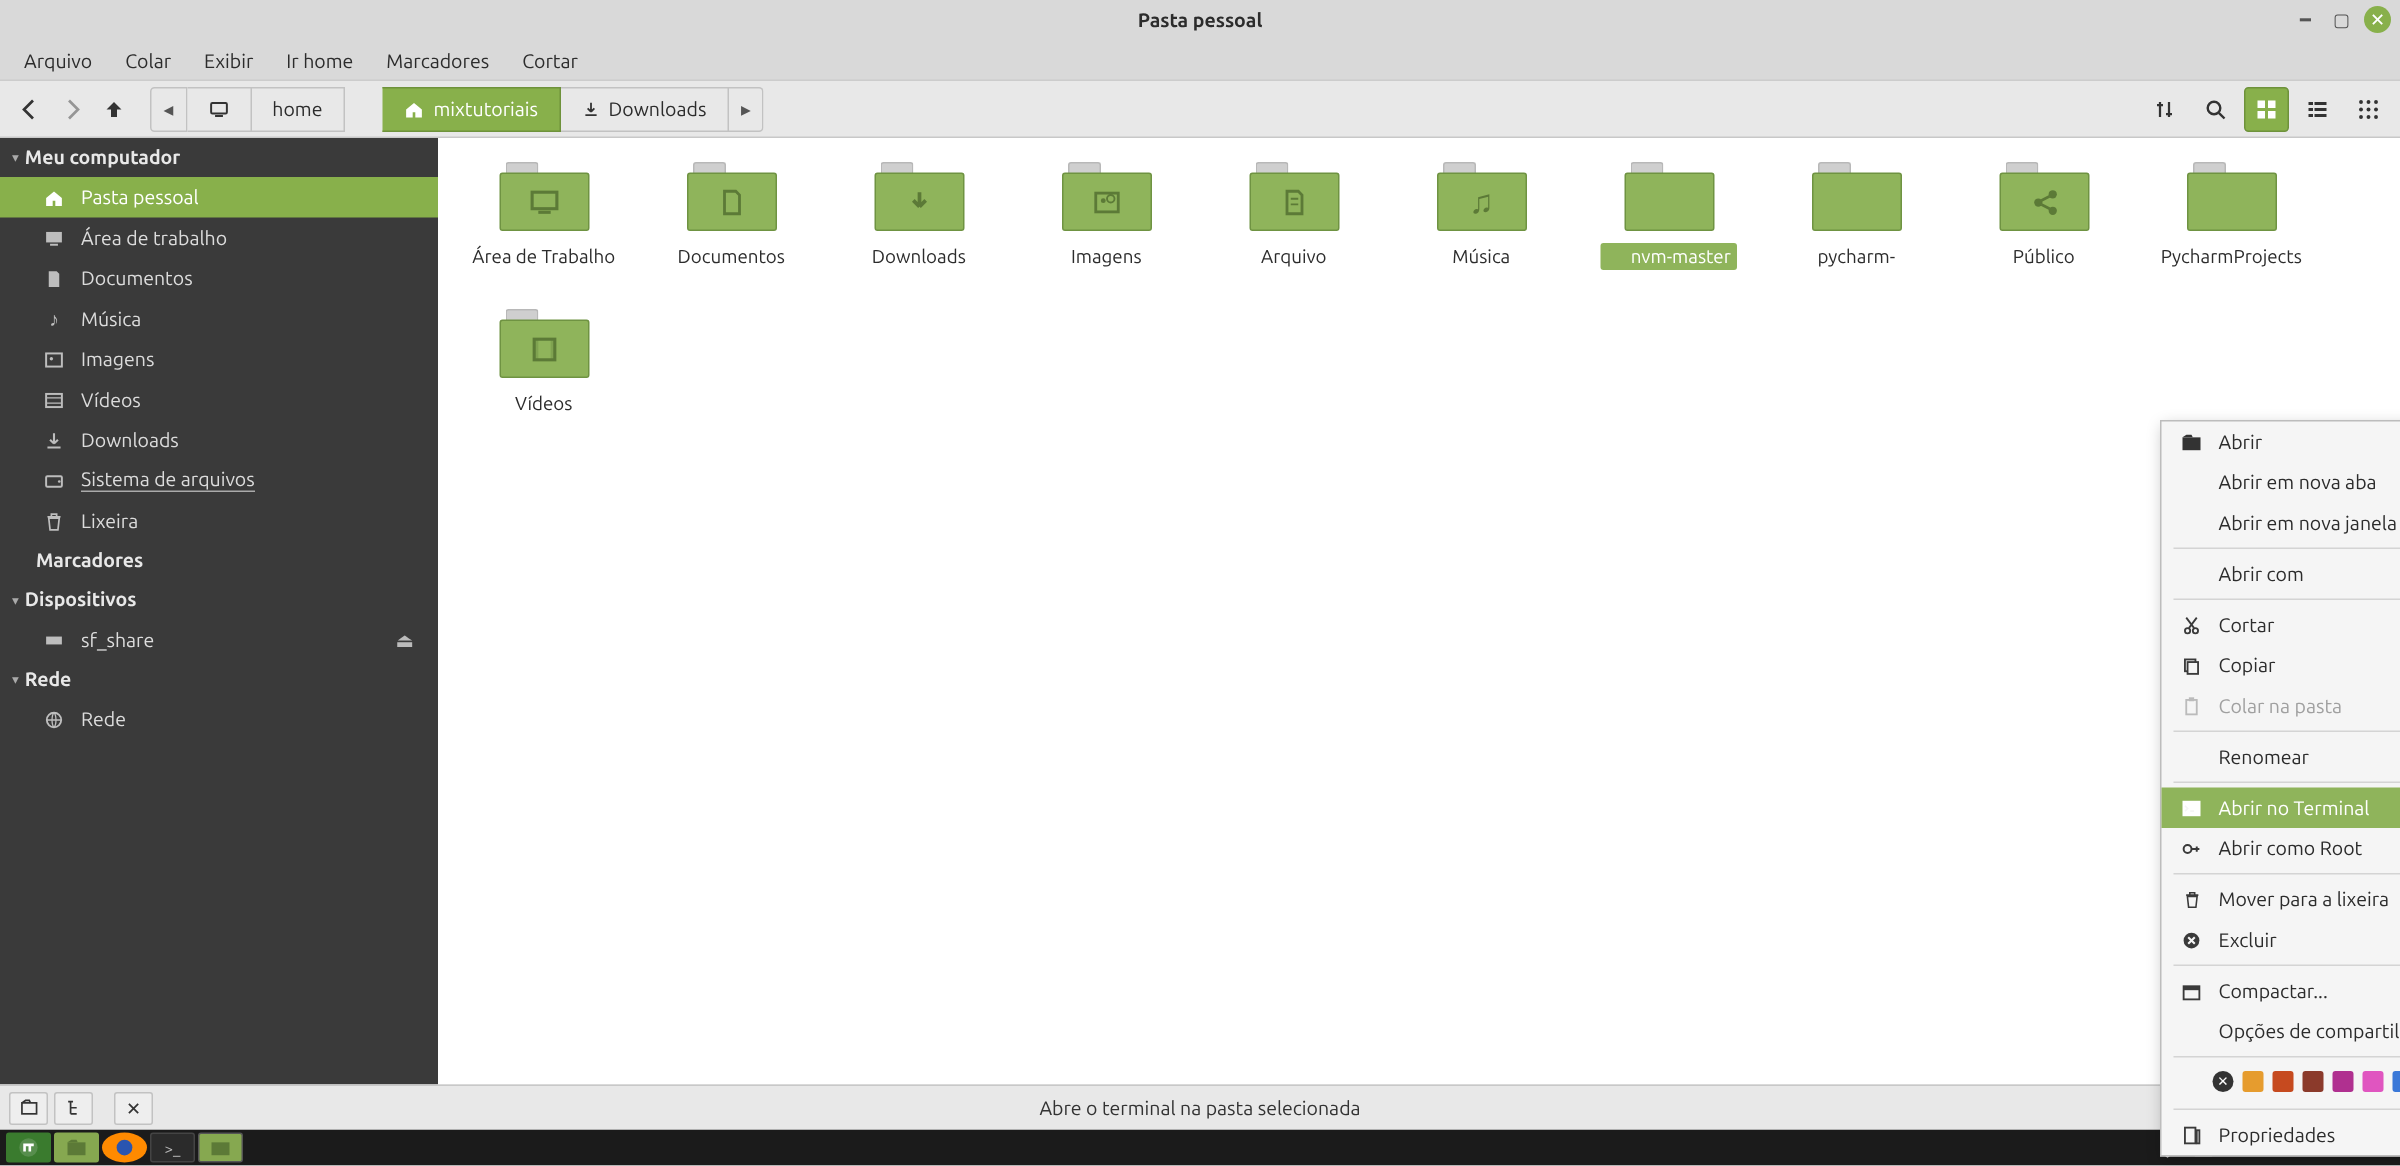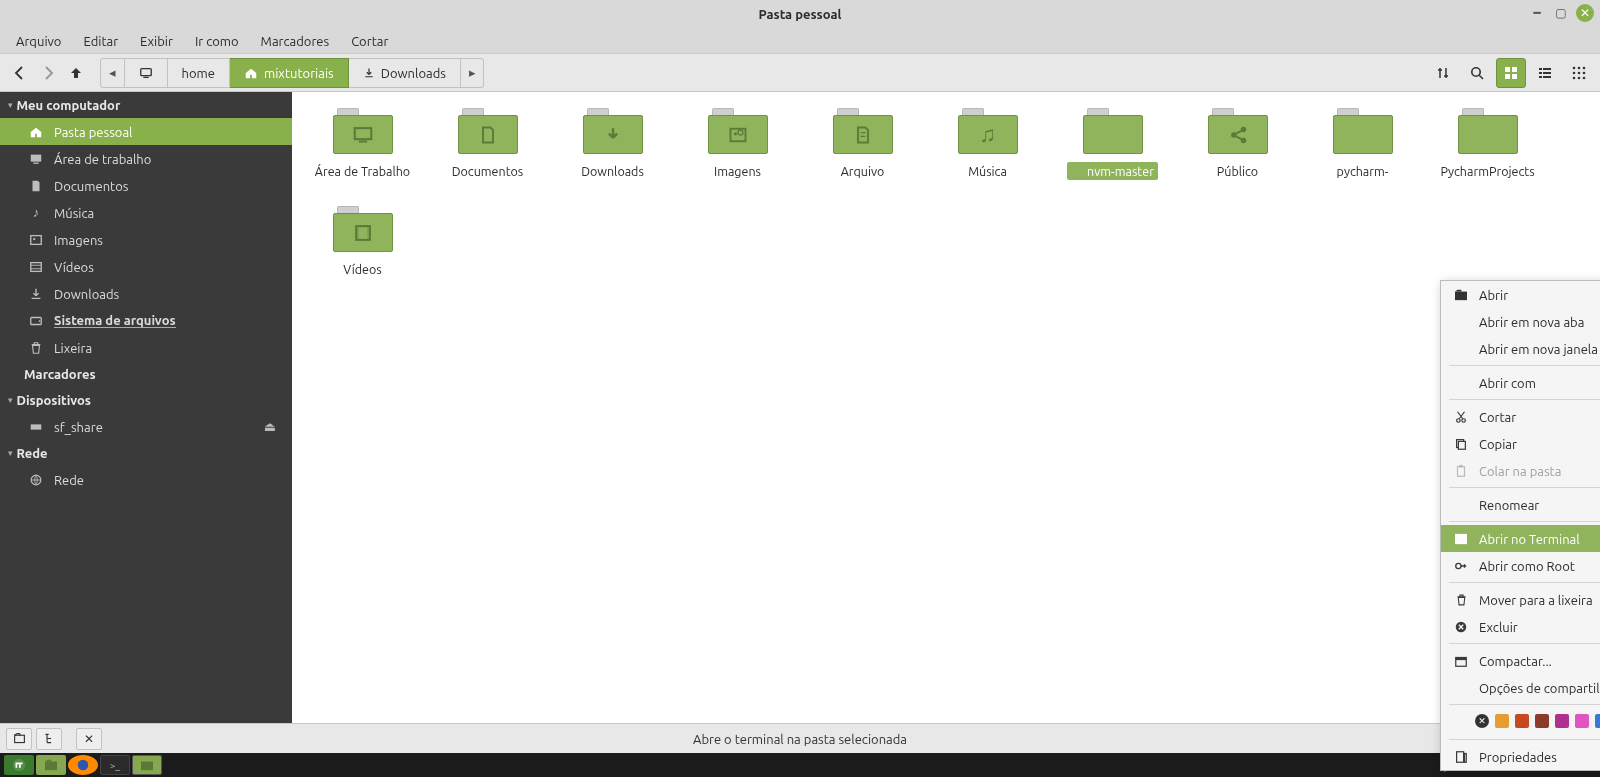--- a/index.html
+++ b/index.html
@@ -15,40 +15,40 @@
   .menubar .mitem{padding:3px 10px;cursor:pointer;}
   
   .toolbar{height:38px;background:#e8e8e8;border-bottom:1px solid #c8c8c8;display:flex;align-items:center;padding:0 6px;}
   .tb-ic{width:28px;height:28px;display:flex;align-items:center;justify-content:center;cursor:pointer;color:#3a3a3a;font-size:15px;border-radius:3px;}
   .tb-sep{width:6px;}
   .crumbs{display:flex;align-items:center;height:30px;margin-left:4px;}
   .crumb{height:30px;border:1px solid #c2c2c2;background:#e8e8e8;display:flex;align-items:center;padding:4px 14px;cursor:pointer;font-size:13px;gap:6px;}
   .crumb.first{border-top-left-radius:3px;border-bottom-left-radius:3px;}
   .crumb.last{border-top-right-radius:3px;border-bottom-right-radius:3px;}
   .crumb + .crumb{border-left:none;}
-  .crumb.sel{background:#88b04b;color:#fff;border-color:#6e923b;}
+  .crumb.sel{background:#88b04b;color:#fff;border-color:#6e923b;margin-left:25px;}
   .crumb.chev{padding:0 8px;color:#555;}
   .spacer{flex:1;}
   .tb-right{display:flex;gap:4px;align-items:center;}
   .tb-btn{width:30px;height:30px;border:1px solid transparent;border-radius:3px;display:flex;align-items:center;justify-content:center;cursor:pointer;}
   .tb-btn.sel{background:#88b04b;color:#fff;border-color:#6e923b;}
   
   .main{display:flex;height:631px;}
   
   .sidebar{width:292px;background:#3a3a3a;color:#dcdcdc;font-size:13px;overflow:hidden;}
   .sb-sec{display:flex;align-items:center;padding:6px 8px;color:#e8e8e8;cursor:pointer;gap:4px;}
   .sb-sec .tri{font-size:9px;color:#aaa;}
   .sb-sec .lbl{font-weight:bold;}
   .sb-it{display:flex;align-items:center;height:27px;padding:0 0 0 28px;cursor:pointer;gap:10px;position:relative;}
   .sb-it .ico{width:16px;display:flex;justify-content:center;color:#bdbdbd;font-size:13px;}
   .sb-it.sel{background:#88b04b;color:#fff;}
   .sb-it.sel .ico{color:#fff;}
   .sb-it .eject{position:absolute;right:16px;color:#bbb;}
   .sb-bk{padding:6px 0 6px 24px;font-weight:bold;color:#e8e8e8;}
-  .underline{border-bottom:1px solid #aaa;font-weight:bold;}
+  .underline{border-bottom:1px solid #aaa;}
   
   .content{flex:1;background:#fff;position:relative;padding:16px 8px;}
   .grid{display:flex;flex-wrap:wrap;align-content:flex-start;}
   .fitem{width:125px;display:flex;flex-direction:column;align-items:center;cursor:pointer;margin-bottom:26px;}
   .ficon{width:60px;height:46px;position:relative;margin-bottom:8px;}
   .ftab{position:absolute;top:0;left:4px;width:22px;height:8px;background:#cfcfcf;border:1px solid #b8b8b8;border-bottom:none;border-radius:2px 2px 0 0;}
   .fbody{position:absolute;top:7px;left:0;right:0;bottom:0;background:#8fb45b;border:1px solid #6f9342;border-radius:2px;display:flex;align-items:center;justify-content:center;}
   .flabel{font-size:12.5px;text-align:center;padding:2px 4px;white-space:nowrap;overflow:hidden;text-overflow:ellipsis;max-width:120px;}
   .flabel.sel{background:#8fb45b;color:#fff;border-radius:2px;padding-left:20px;}
   
@@ -91,23 +91,23 @@
   <div class="title">Pasta pessoal</div>
   <div class="wbtns">
     <div class="wbtn">━</div>
     <div class="wbtn">▢</div>
     <div class="wbtn close">✕</div>
   </div>
 </div>
 
 <div class="menubar">
   <div class="mitem">Arquivo</div>
-  <div class="mitem">Editar</div>
+  <div class="mitem">Colar</div>
   <div class="mitem">Exibir</div>
-  <div class="mitem">Ir como</div>
+  <div class="mitem">Ir home</div>
   <div class="mitem">Marcadores</div>
   <div class="mitem">Cortar</div>
 </div>
 
 <div class="toolbar">
   <div class="tb-ic">
     <svg width="16" height="16" viewBox="0 0 16 16">
         <path d="M10 2 4 8l6 6" stroke="#333" stroke-width="1.8" fill="none"></path>
       </svg>
   </div>
@@ -384,37 +384,37 @@
         <div class="fitem">
           <div class="ficon">
             <div class="ftab"></div>
             <div class="fbody"></div>
           </div>
           <div class="flabel sel">nvm-master</div>
         </div>
         <div class="fitem">
           <div class="ficon">
             <div class="ftab"></div>
+            <div class="fbody"></div>
+          </div>
+          <div class="flabel">pycharm-</div>
+        </div>
+        <div class="fitem">
+          <div class="ficon">
+            <div class="ftab"></div>
             <div class="fbody">
               <svg width="22" height="22" viewBox="0 0 16 16">
                 <circle cx="5" cy="8" r="2" fill="#5c7a37"></circle>
                 <circle cx="12" cy="4" r="2" fill="#5c7a37"></circle>
                 <circle cx="12" cy="12" r="2" fill="#5c7a37"></circle>
                 <path d="M6.5 7l4-2M6.5 9l4 2" stroke="#5c7a37" stroke-width="1.3"></path>
               </svg>
             </div>
           </div>
           <div class="flabel">Público</div>
-        </div>
-        <div class="fitem">
-          <div class="ficon">
-            <div class="ftab"></div>
-            <div class="fbody"></div>
-          </div>
-          <div class="flabel">pycharm-</div>
         </div>
         <div class="fitem">
           <div class="ficon">
             <div class="ftab"></div>
             <div class="fbody"></div>
           </div>
           <div class="flabel">PycharmProjects</div>
         </div>
         <div class="fitem">
           <div class="ficon">

